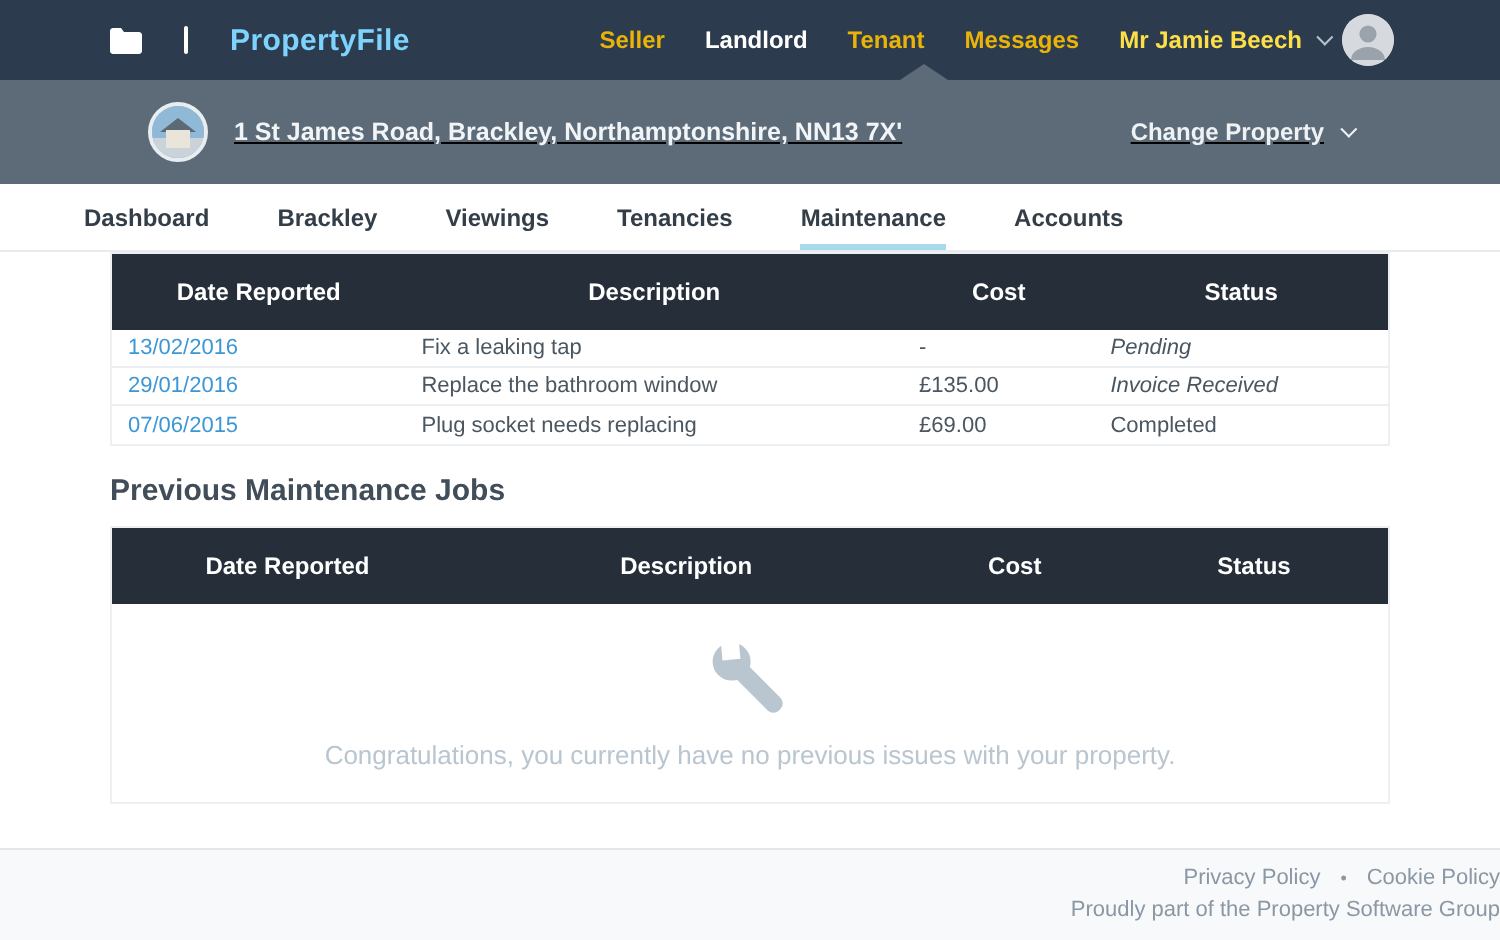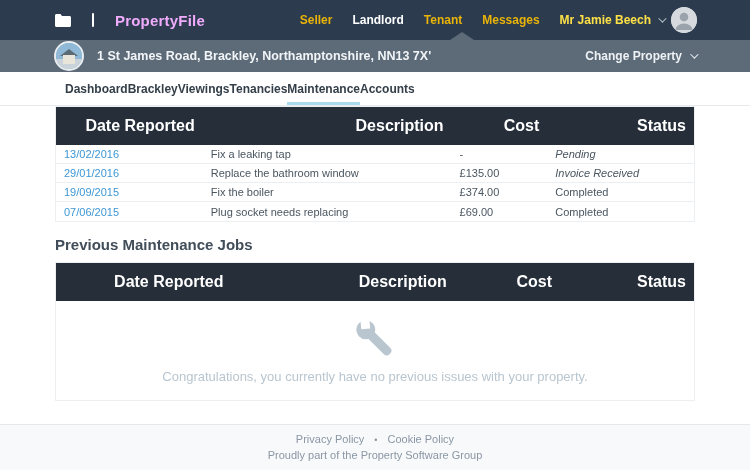--- a/index.html
+++ b/index.html
@@ -1,61 +1,61 @@
 <!DOCTYPE html>
 <html><head>
 <meta charset="utf-8">
 <style>
   * { margin:0; padding:0; box-sizing:border-box; }
   body { background:#fff; font-family:"Liberation Sans", sans-serif; }
   .screen { position:relative; width:750px; height:470px; background:#fff; overflow:hidden; }
 
   
   .navbar { height:40px; background:#2c3c4e; display:flex; align-items:center; justify-content:space-between; padding:0 53px 0 55px; }
-  .brand { display:flex; align-items:center; gap:21px; color:#f0abfc; cursor:pointer; }
+  .brand { display:flex; align-items:center; gap:21px; color:#7dd3fc; cursor:pointer; }
   .brand-pipe { width:2px; height:14px; background:#fff; border-radius:1px; }
   .brand-name { font-size:15px; font-weight:bold; letter-spacing:.2px; }
   .nav-links { display:flex; align-items:center; gap:20px; }
   .nav-link { color:#eab308; font-size:12px; font-weight:600; text-decoration:none; cursor:pointer; }
   .nav-link.active { color:#ffffff; }
   .user { display:flex; align-items:center; gap:7px; cursor:pointer; }
   .user-name { color:#fde047; font-size:12px; font-weight:600; }
   .chev { display:inline-block; width:6px; height:6px; border-right:1.5px solid #b9c3cc; border-bottom:1.5px solid #b9c3cc; transform:rotate(45deg) translateY(-2px); }
   .avatar { width:26px; height:26px; border-radius:50%; overflow:hidden; background:#d6dade; flex:0 0 auto; }
 
   
-  .propbar { position:relative; height:32px; background:#5d6b79; display:flex; align-items:center; justify-content:space-between; padding:0 54px; }
+  .propbar { position:relative; height:52px; background:#5d6b79; display:flex; align-items:center; justify-content:space-between; padding:0 74px;text-decoration:underline; }
   .pointer { position:absolute; top:-8px; left:450px; width:0; height:0; border-left:12px solid transparent; border-right:12px solid transparent; border-bottom:8px solid #5d6b79; }
   .prop-left { display:flex; align-items:center; }
   .prop-thumb { width:30px; height:30px; border-radius:50%; border:2px solid #e9edf0; overflow:hidden; margin-right:13px; background:#8fb9d6; flex:0 0 auto; }
   .prop-address { color:#f2f5f7; font-size:12.5px; font-weight:bold; }
   .change-prop { display:flex; align-items:center; gap:8px; color:#eef2f5; font-size:12px; font-weight:600; cursor:pointer; }
   .change-prop .chev { border-color:#eef2f5; }
 
   
-  .tabbar { height:34px; border-bottom:1px solid #e8ebee; display:flex; align-items:stretch; padding-left:65px; background:#fff; }
+  .tabbar { height:34px; border-bottom:1px solid #e8ebee; display:flex; align-items:stretch; padding-left:42px; gap:34px; background:#fff; }
   .tab { display:flex; align-items:center; font-size:12px; font-weight:bold; color:#333e48; cursor:pointer; border-bottom:3px solid transparent; padding-top:3px; }
   .tab.active { border-bottom-color:#a9d9ed; }
 
   
   main { padding:0 55px; }
   .section-title { font-size:15px; font-weight:600; color:#414d59; margin:14px 0 9px; }
   table.jobs { width:100%; border-collapse:separate; border-spacing:0; border:1px solid #edf0f3; }
-  table.jobs thead th { background:#252e39; color:#fff; font-size:16px; font-weight:bold; text-align:right; height:38px; padding:0 8px; }
+  table.jobs thead th { background:#252e39; color:#fff; font-size:12px; font-weight:bold; text-align:center; height:38px; padding:0 8px; }
   table.jobs tbody td { height:19px; padding:0 8px; font-size:11px; color:#4a5660; border-bottom:1px solid #eceff2; background:#fff; }
   table.jobs tbody tr:last-child td { border-bottom:none; }
   td.date a { color:#3d97d4; text-decoration:none; cursor:pointer; }
   .st-pending { color:#efa64a;font-style:italic; }
   .st-completed { color:#93c84e; }
   .empty-cell { text-align:center; padding:14px 0 16px !important; height:auto !important; }
   .wrench-wrap { display:block; margin:0 auto 6px; width:48px; height:48px; }
   .empty-msg { font-size:13px; color:#b9c5cf; }
 
   
-  footer { position:absolute; left:0; bottom:0; width:100%; height:46px; background:#f8f9fa; border-top:1px solid #e4e8eb; text-align:center; padding-top:8px; }
+  footer { position:absolute; left:0; bottom:0; width:100%; height:46px; background:#f8f9fa; border-top:1px solid #e4e8eb; text-align:right; padding-top:8px; }
   .flinks { font-size:11px; }
   .flinks a { color:#8a97a4; text-decoration:none; cursor:pointer; }
   .fdot { color:#8a97a4; margin:0 10px; font-size:9px; }
   .tagline { color:#8a97a4; font-size:11px; margin-top:4px; }
 </style>
 </head>
 <body>
 
 <div class="screen">
 
@@ -140,26 +140,20 @@
           <td>-</td>
           <td class="st-pending">Pending</td>
         </tr>
         <tr>
           <td class="date"><a>29/01/2016</a></td>
           <td>Replace the bathroom window</td>
           <td>£135.00</td>
           <td class="st-pending">Invoice Received</td>
         </tr>
         <tr>
-          <td class="date"><a>19/09/2015</a></td>
-          <td>Fix the boiler</td>
-          <td>£374.00</td>
-          <td class="st-completed">Completed</td>
-        </tr>
-        <tr>
           <td class="date"><a>07/06/2015</a></td>
           <td>Plug socket needs replacing</td>
           <td>£69.00</td>
           <td class="st-completed">Completed</td>
         </tr>
       </tbody>
     </table>
 
     <h2 class="section-title">Previous Maintenance Jobs</h2>
     <table class="jobs">

